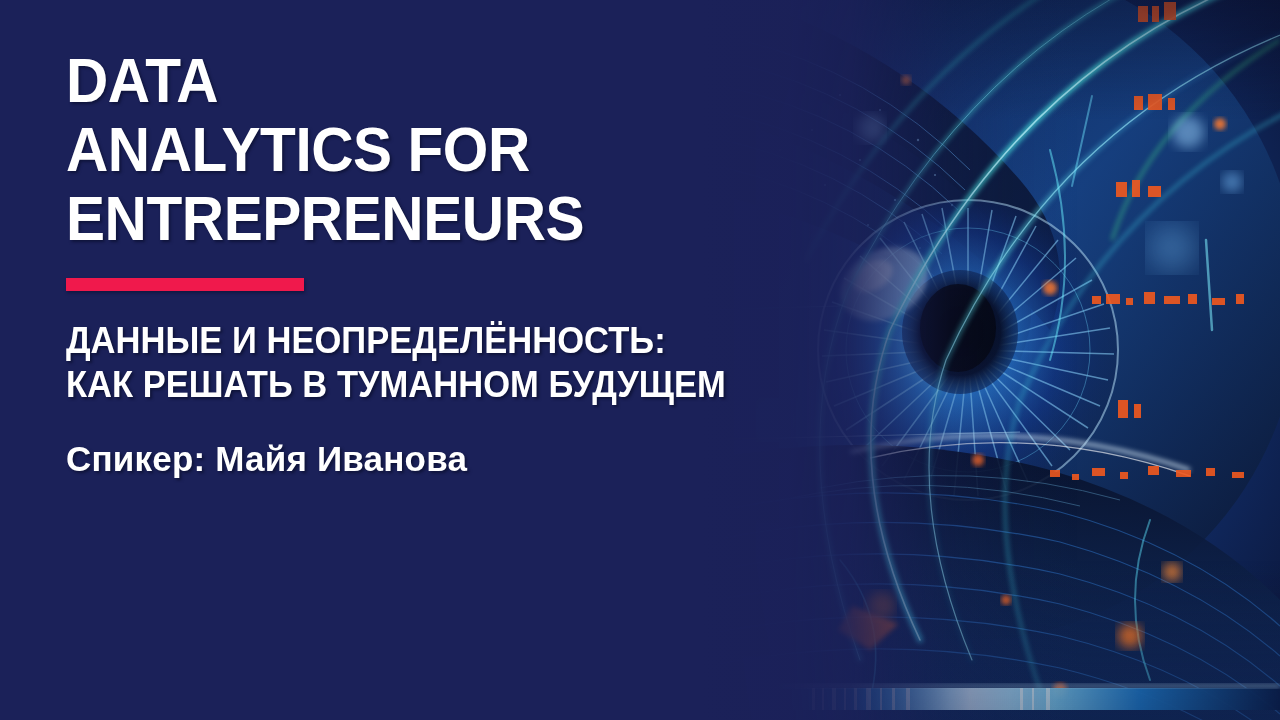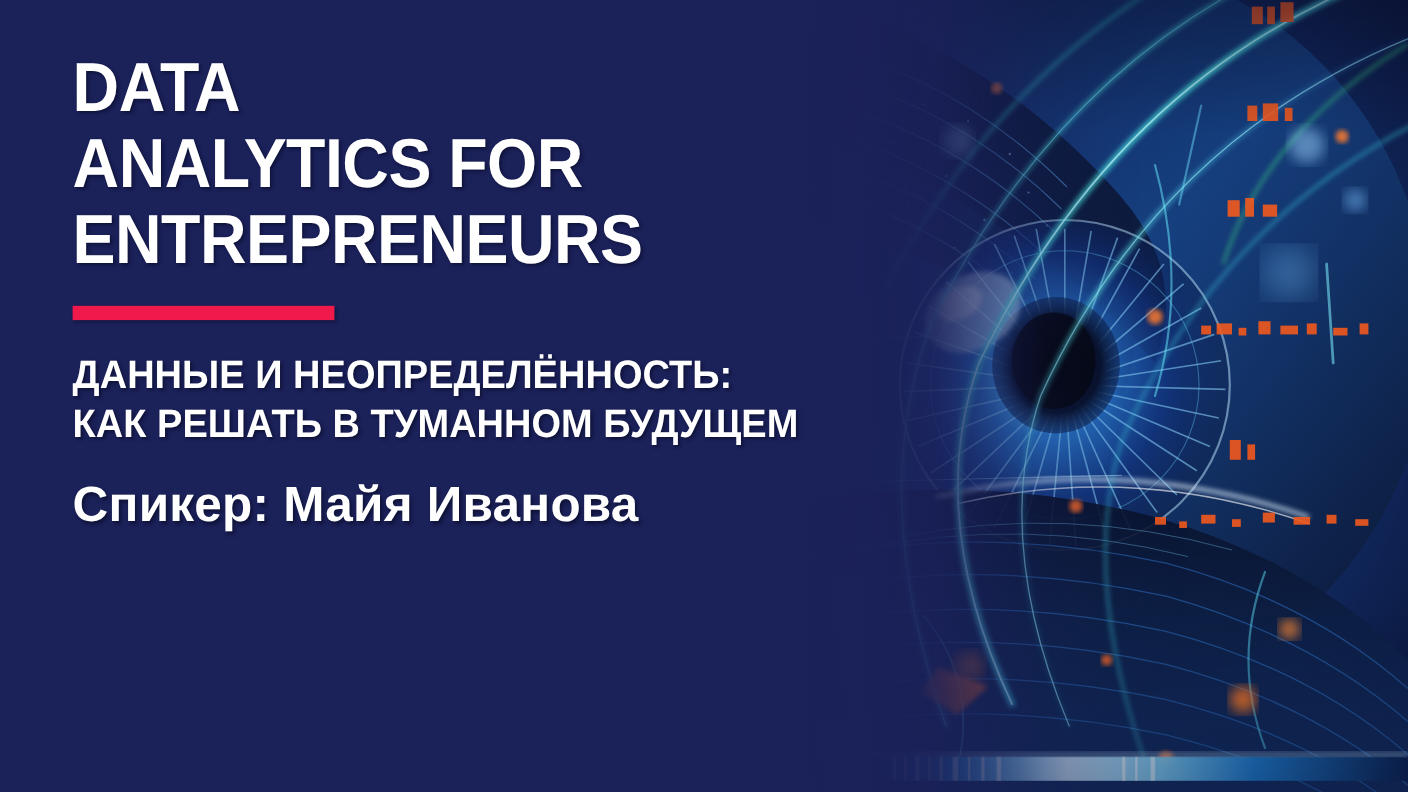--- a/index.html
+++ b/index.html
@@ -109,21 +109,21 @@
     transform-origin: left center;
     white-space: nowrap;
     text-shadow: 2px 2px 3px rgba(6,10,35,0.6);
   }
 
   #speaker {
     margin-top: 31px;
     color: #ffffff;
     font-family: "Liberation Sans", sans-serif;
     font-weight: 700;
-    font-size: 45px;
+    font-size: 35px;
     line-height: 42px;
     letter-spacing: 0.2px;
     white-space: nowrap;
     text-shadow: 2px 2px 3px rgba(6,10,35,0.6);
   }
 </style>
 </head>
 <body>
 
 <div id="slide">

